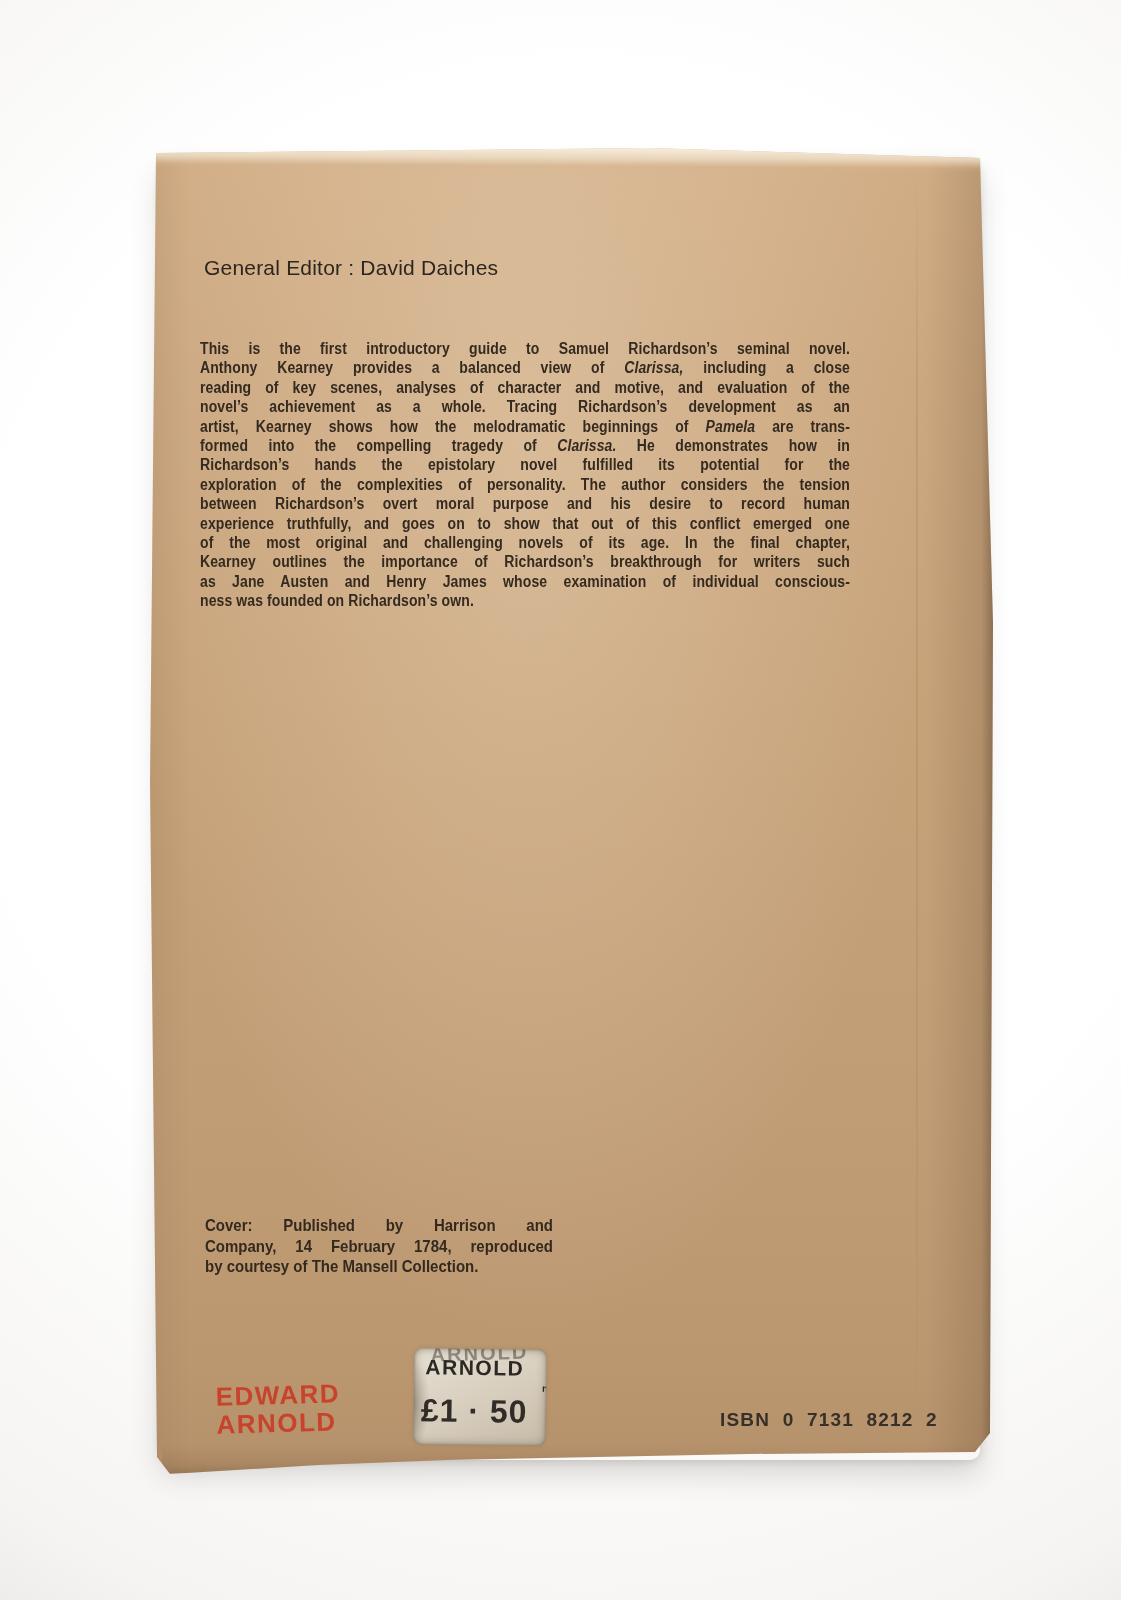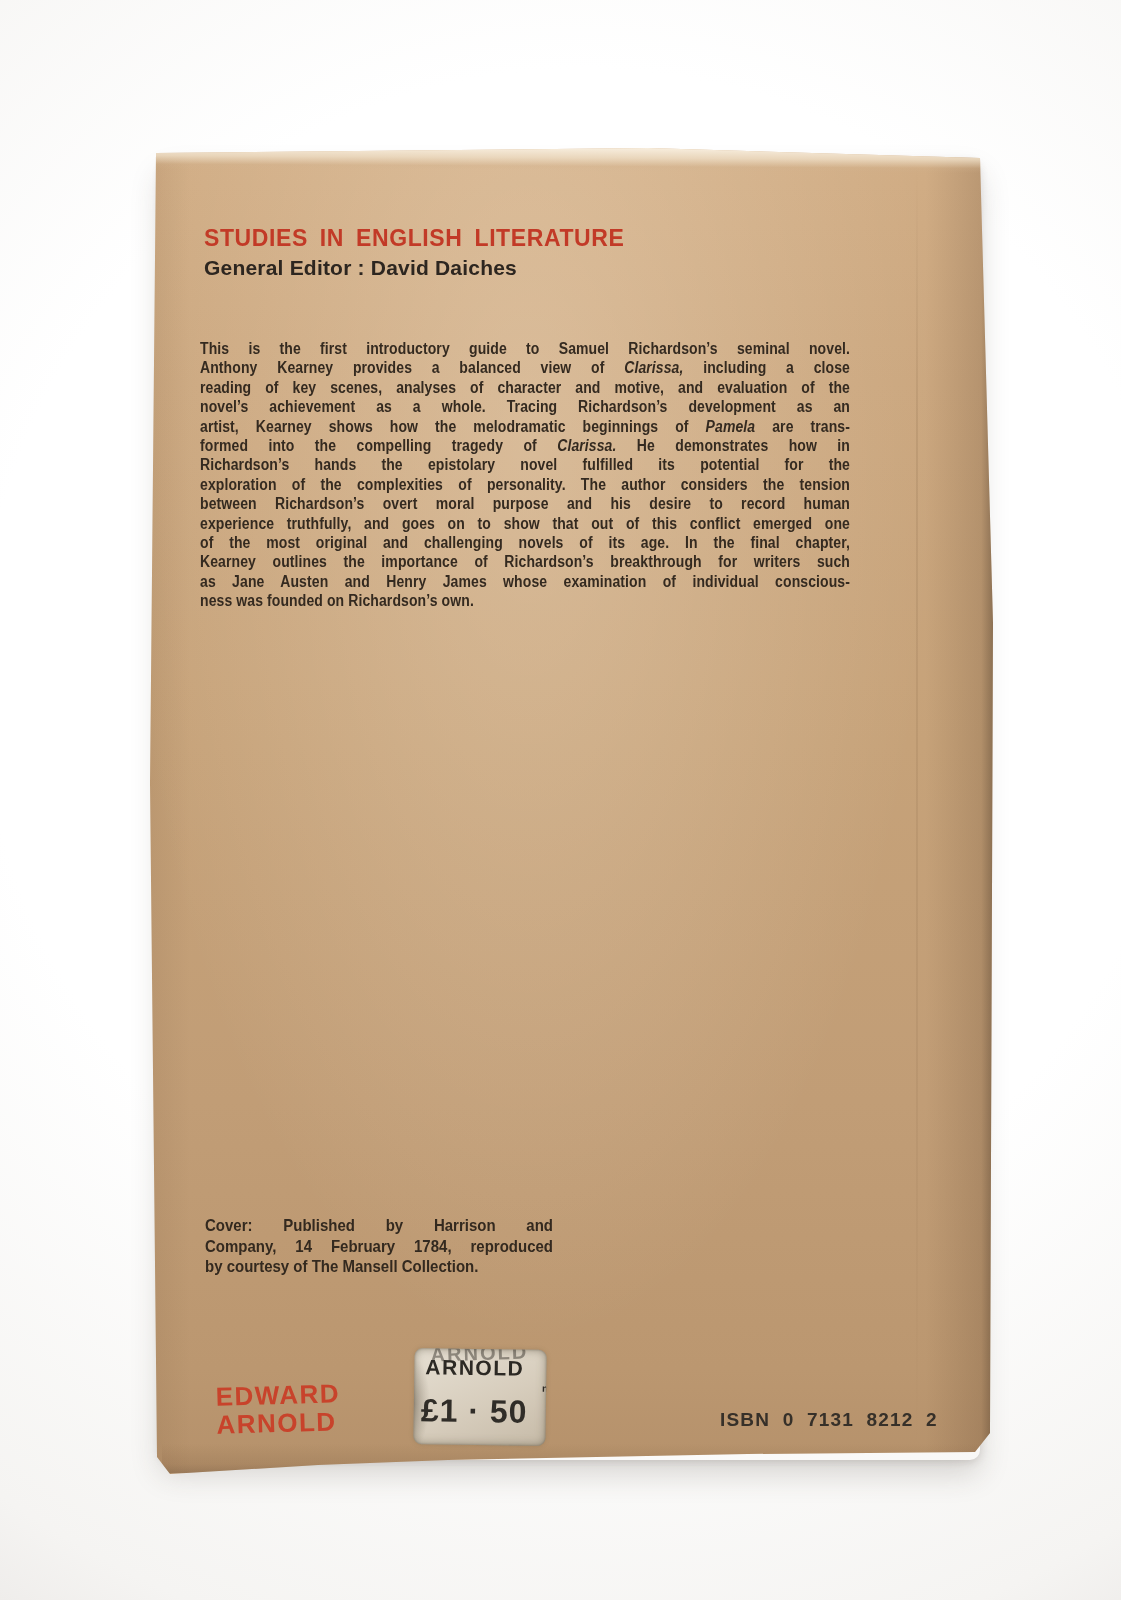--- a/index.html
+++ b/index.html
@@ -35,21 +35,21 @@
     background:linear-gradient(180deg, rgba(0,0,0,0) 0%, rgba(90,60,35,.12) 70%, rgba(60,40,25,.22) 100%);
   }
 
   .series-title{
     position:absolute;left:56px;top:82px;
     font-size:23px;font-weight:bold;letter-spacing:.6px;word-spacing:5px;
     color:#c23a27;
   }
   .editor-line{
     position:absolute;left:56px;top:113px;
-    font-size:21px;font-weight:bold;letter-spacing:.2px;
+    font-size:21px;font-weight:normal;letter-spacing:.2px;
     color:#2d2620;
   }
 
   .blurb{
     position:absolute;left:52px;top:196px;width:650px;
     transform:scaleY(1.18);transform-origin:top left;
     color:#342a20;font-size:14px;font-weight:bold;letter-spacing:.1px;
   }
   .blurb-line{
     line-height:16.4px;height:16.4px;overflow:hidden;
@@ -115,21 +115,20 @@
 </head>
 <body>
 
 <div class="book-shadow"></div>
 
 <div class="book">
   <div class="top-page-edge"></div>
   <div class="crease"></div>
   <div class="bottom-wear"></div>
 
-  <div class="series-title">STUDIES IN ENGLISH LITERATURE</div>
   <div class="editor-line">General Editor : David Daiches</div>
 
   <div class="blurb">
       <div class="blurb-line"><span>This is the first introductory guide to Samuel Richardson’s seminal novel.</span></div>
       <div class="blurb-line"><span>Anthony Kearney provides a balanced view of </span><i>Clarissa,</i><span> including a close</span></div>
       <div class="blurb-line"><span>reading of key scenes, analyses of character and motive, and evaluation of the</span></div>
       <div class="blurb-line"><span>novel’s achievement as a whole. Tracing Richardson’s development as an</span></div>
       <div class="blurb-line"><span>artist, Kearney shows how the melodramatic beginnings of </span><i>Pamela</i><span> are trans-</span></div>
       <div class="blurb-line"><span>formed into the compelling tragedy of </span><i>Clarissa.</i><span> He demonstrates how in</span></div>
       <div class="blurb-line"><span>Richardson’s hands the epistolary novel fulfilled its potential for the</span></div>

